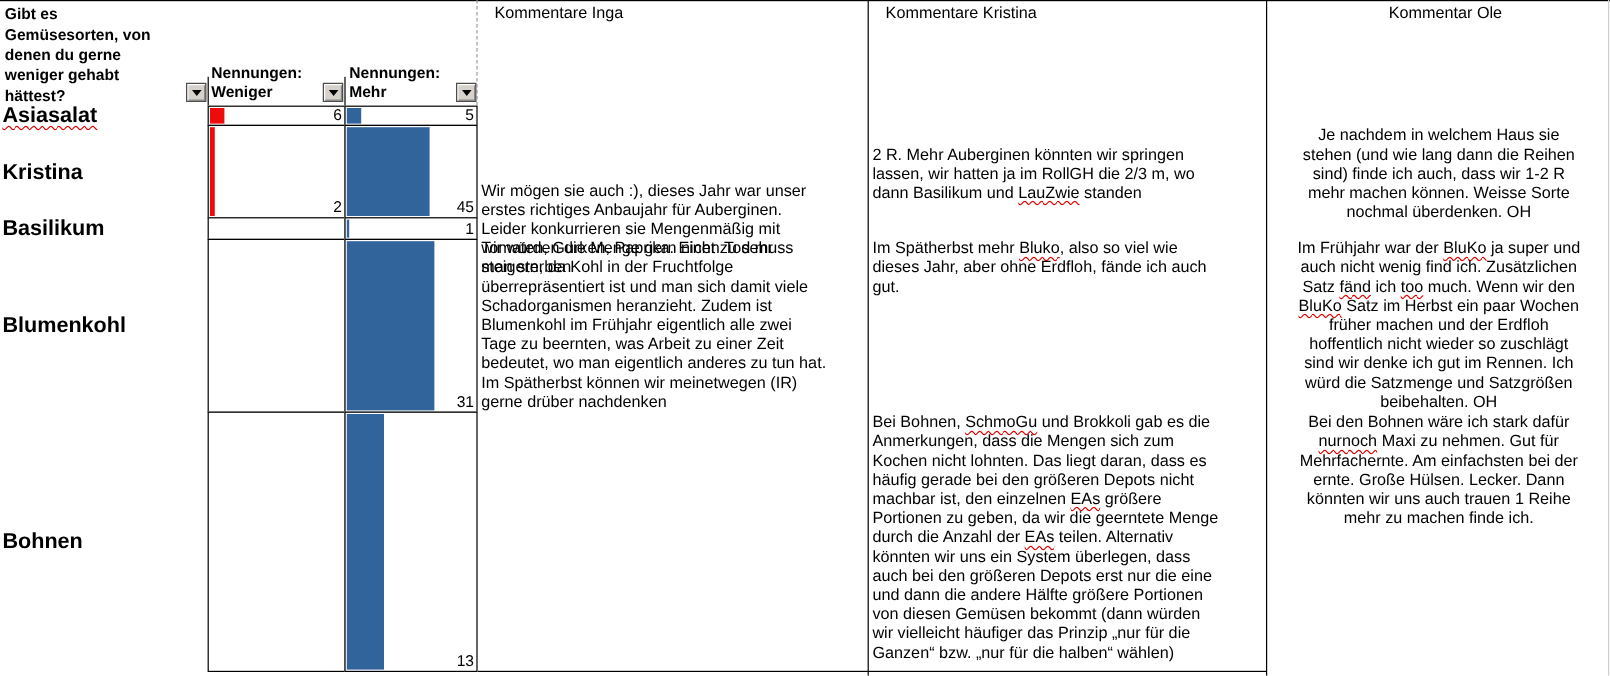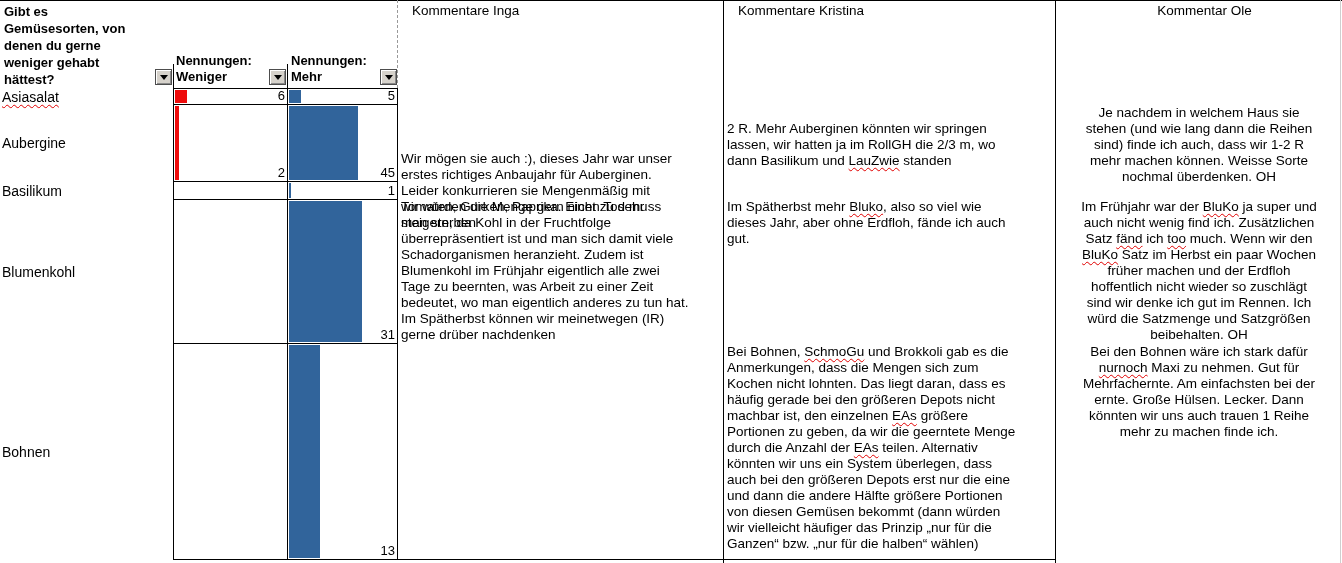--- a/index.html
+++ b/index.html
@@ -26,22 +26,22 @@
     background:#d6d2cb;border:1px solid #4d4d4d;box-sizing:border-box;
     box-shadow:inset 1px 1px 0 #ffffff, inset -1px -1px 0 #8a8a8a;
     display:flex;align-items:center;justify-content:center;
     cursor:pointer;
   }
   .tri{
     width:0;height:0;border-left:4px solid transparent;border-right:4px solid transparent;
     border-top:5px solid #000;margin-top:1px;
   }
   .rowlabel{
-    left:2px;width:168px;font-size:14px;
-    display:flex;align-items:center;
+    left:2px;width:168px;font-size:18px;
+    display:flex;align-items:center;font-weight:bold;
   }
   .barcell{
     position:absolute;border:1px solid #000;box-sizing:border-box;background:#fff;
   }
   .bar{
     position:absolute;left:1px;top:1px;bottom:1px;width:0;
   }
   .cellval{
     position:absolute;right:2px;bottom:1px;font-size:13px;line-height:15px;
   }
@@ -100,21 +100,21 @@
 
 <div class="abs colhead" style="left:176px;width:108px;">Nennungen:
 Weniger</div>
 <div class="abs colhead" style="left:291px;width:104px;">Nennungen:
 Mehr</div>
 
 <div class="abs rowlabel r0">
     <span><span class="sq">Asiasalat</span></span>
   </div>
 <div class="abs rowlabel r1">
-    <span>Aubergine</span>
+    <span>Kristina</span>
   </div>
 <div class="abs rowlabel r2">
     <span>Basilikum</span>
   </div>
 <div class="abs rowlabel r3">
     <span>Blumenkohl</span>
   </div>
 <div class="abs rowlabel r4">
     <span>Bohnen</span>
   </div>

